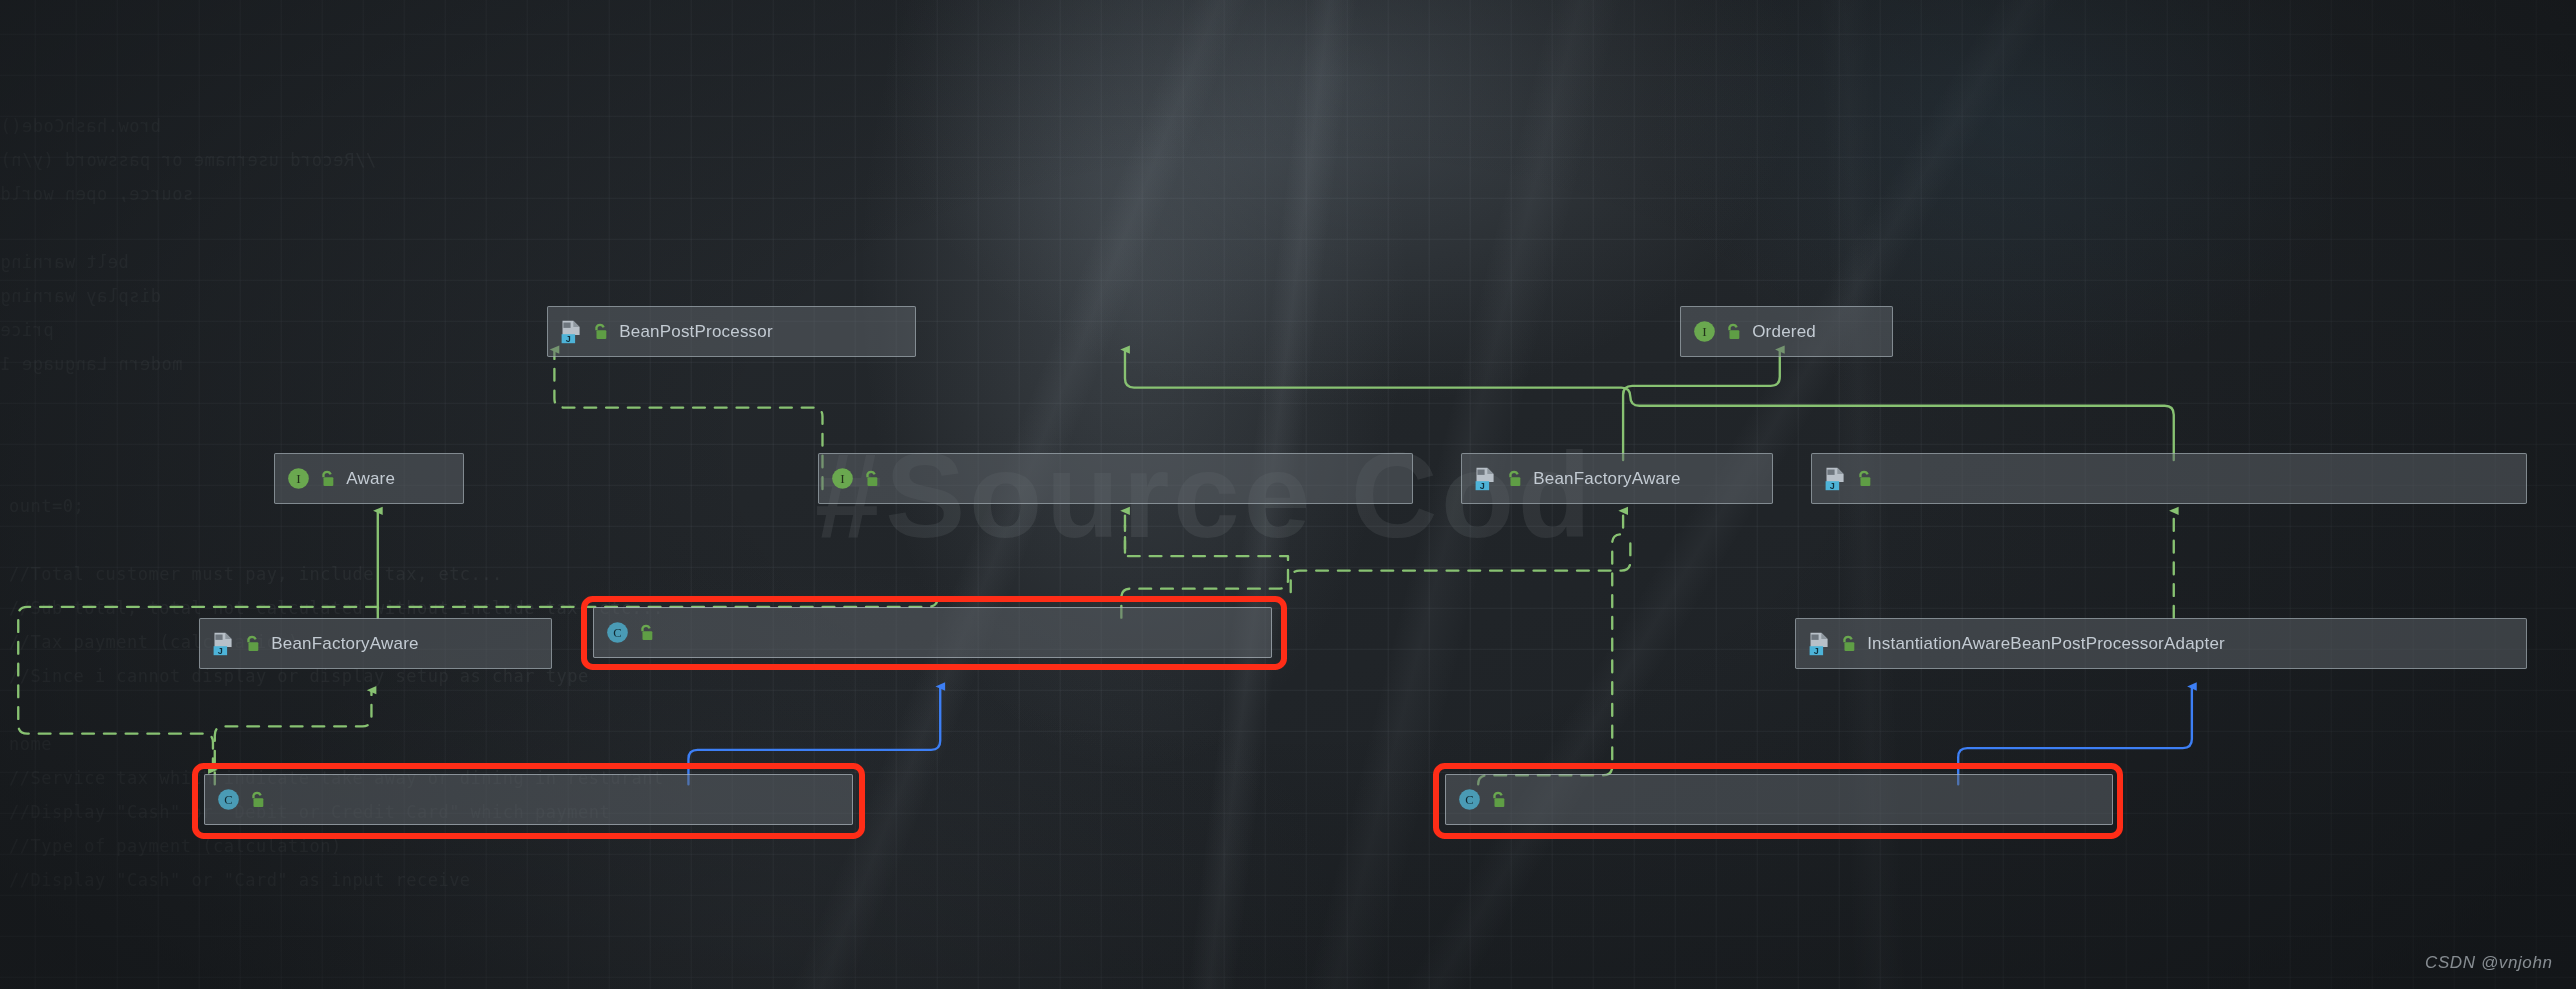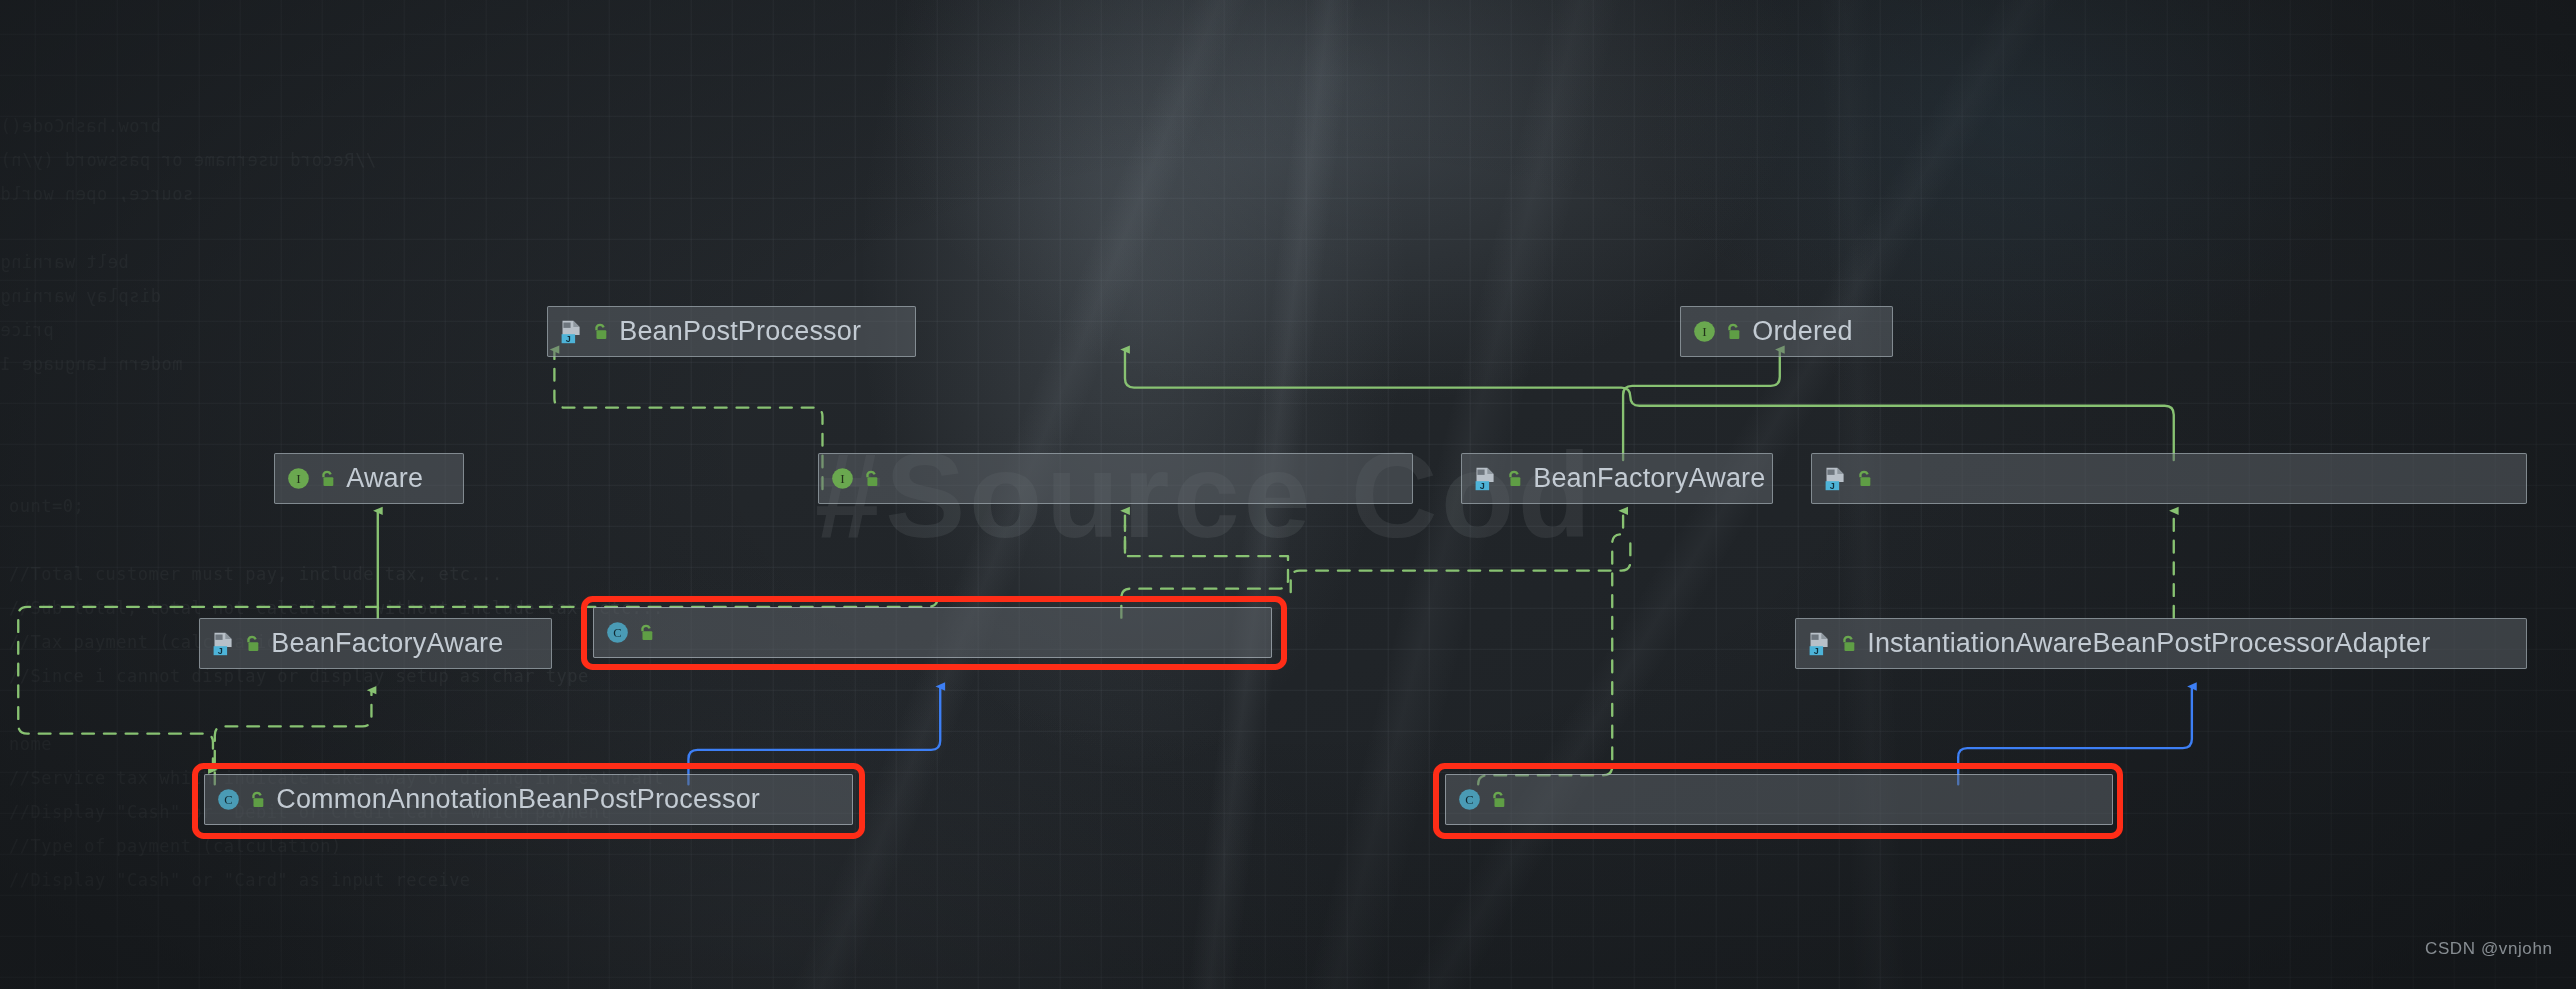--- a/index.html
+++ b/index.html
@@ -86,21 +86,21 @@
     align-items: center;
     height: 51px;
     box-sizing: border-box;
     padding: 0 15.4px 0 10px;
     background: rgba(95,102,108,0.50);
     border: 0.9px solid rgba(186,196,204,0.55);
     border-radius: 1.8px;
     white-space: nowrap;
   }
   .node .label {
-    font-size: 27px;
+    font-size: 17px;
     color: #c3cbd3;
     letter-spacing: 0.2px;
     margin-left: 10px;
   }
   .node.hl { border-color: rgba(190,200,208,0.6); }
 
   
   .hlbox {
     position: absolute;
     border: 6.3px solid #ff2d17;
@@ -110,24 +110,25 @@
   }
 
   
   .ico { flex: 0 0 auto; display: inline-flex; align-items: center; }
   .ico svg { display: block; }
 
   
   .watermark {
     position: absolute;
     right: 23.5px;
-    bottom: 30px;
+    bottom: 16px;
     font-size: 17px;
     color: rgba(205,213,220,0.62);
     letter-spacing: 0.6px;
+    font-style: italic;
   }
 </style>
 </head>
 <body>
 
 <div id="stage">
 
   <div class="bg-photo"></div>
   <div class="bg-streaks"></div>
   <div class="bg-code left">ount=0;
@@ -360,21 +361,20 @@
         <circle cx="15" cy="15" r="11.5" fill="#4a9bb5"></circle>
         <text x="15" y="20.5" font-family="Liberation Serif, serif" font-size="14" fill="#102a33" text-anchor="middle">C</text>
       </svg>
     </span>
     <span class="ico" style="margin-left:7.2px;">
       <svg width="17" height="19" viewBox="0 0 19 21">
         <path d="M5 9 V6 a4.2 4.2 0 0 1 8 0" fill="none" stroke="#6aa84f" stroke-width="2.6"></path>
         <rect x="5" y="9" width="11" height="10" rx="1.2" fill="#5f9e45"></rect>
       </svg>
     </span>
-    <span class="label">CommonAnnotationBeanPostProcessor</span>
   </div>
 
   <div class="node hl" style="left:1445px; top:774px; width:668px;">
     <span class="ico">
       <svg width="27" height="27" viewBox="0 0 30 30">
         <circle cx="15" cy="15" r="11.5" fill="#4a9bb5"></circle>
         <text x="15" y="20.5" font-family="Liberation Serif, serif" font-size="14" fill="#102a33" text-anchor="middle">C</text>
       </svg>
     </span>
     <span class="ico" style="margin-left:7.2px;">

